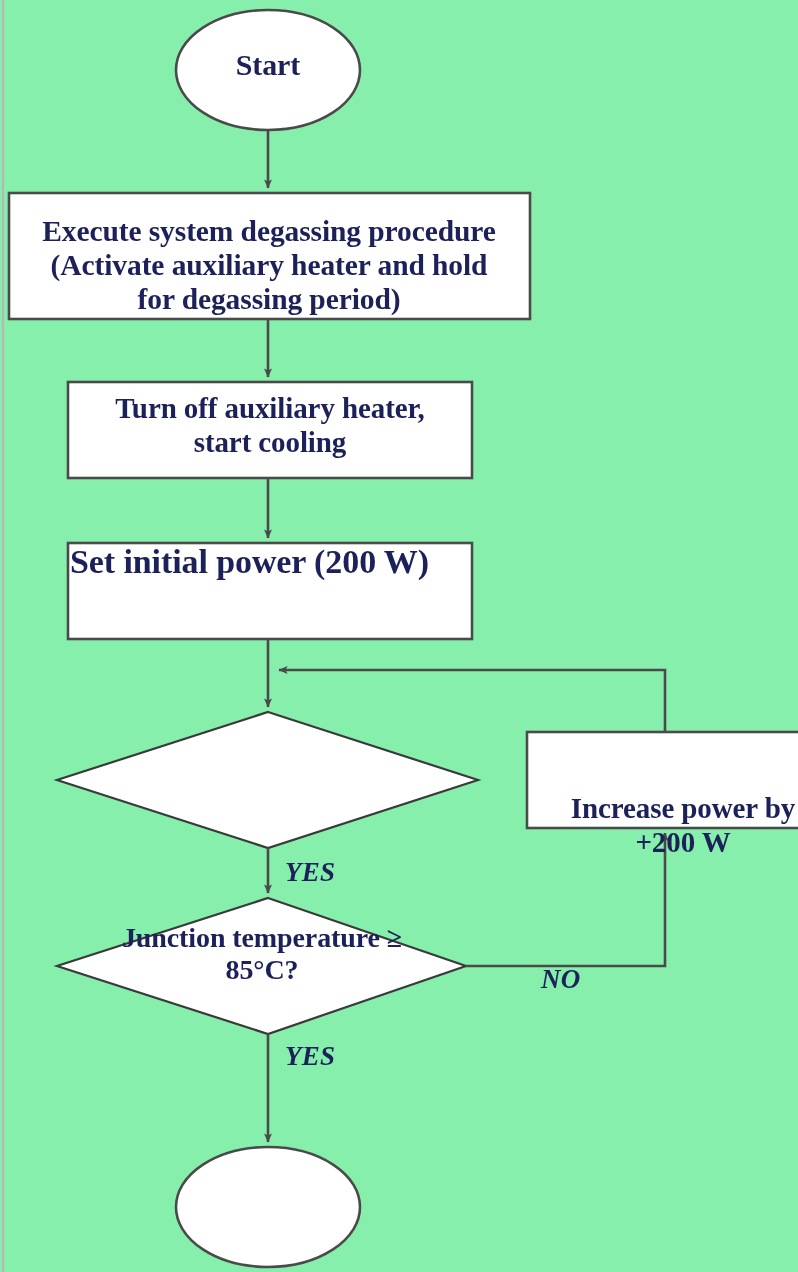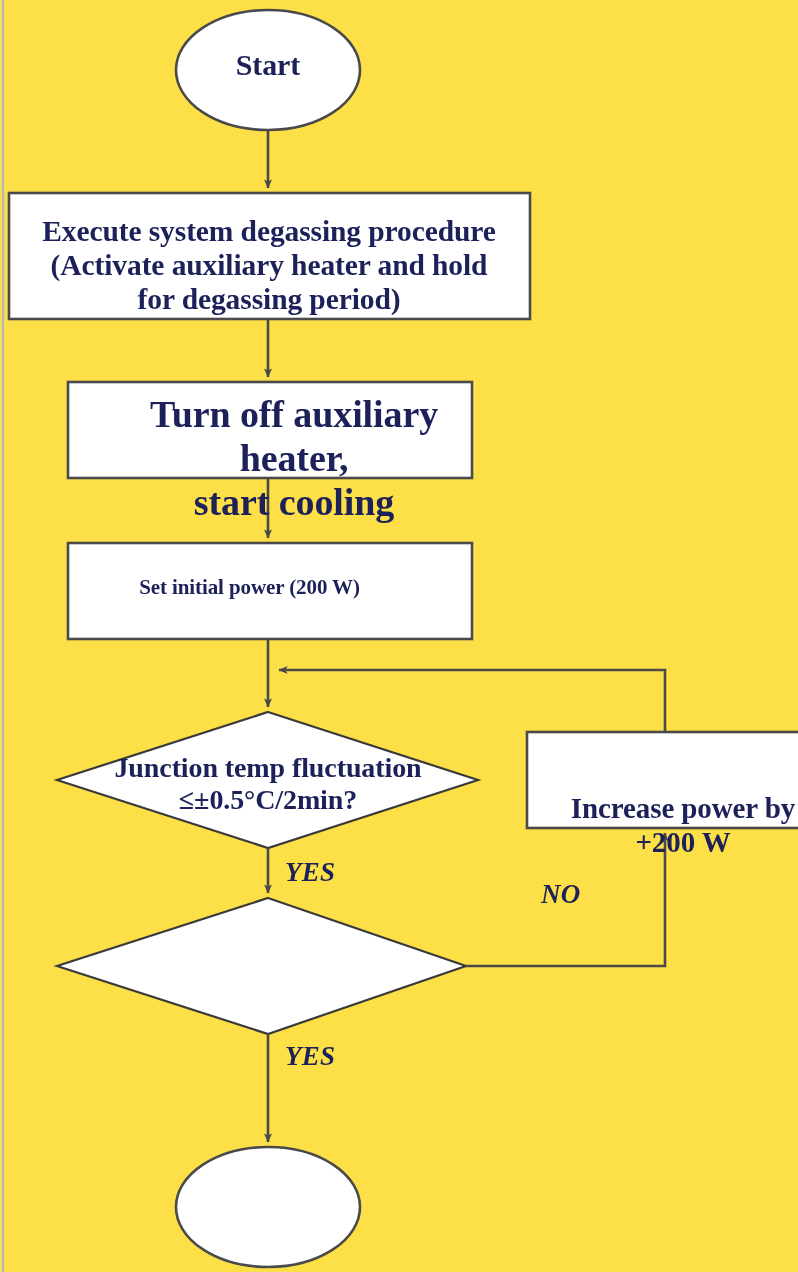--- a/index.html
+++ b/index.html
@@ -8,21 +8,21 @@
     padding: 0;
     background: #ffffff;
   }
   body {
     font-family: "Liberation Serif", "DejaVu Serif", serif;
   }
   #flowchart-root {
     position: relative;
     width: 798px;
     height: 1272px;
-    background: #fde047;
+    background: #86efac;
     overflow: hidden;
   }
   #flow-svg {
     position: absolute;
     top: 0;
     left: 0;
     width: 798px;
     height: 1272px;
     display: block;
   }
@@ -61,28 +61,28 @@
     position: absolute;
     color: #1c2159;
     font-family: "Liberation Serif", "DejaVu Serif", serif;
     font-weight: bold;
     font-size: 27px;
     letter-spacing: 0.3px;
     font-style: italic;
   }
   .t-start      { left: 175px; top: 48px;  width: 186px; font-size: 30px; }
   .t-degas      { left: 10px;  top: 214px; width: 518px; font-size: 29.5px; }
-  .t-heateroff  { left: 68px;  top: 392px; width: 404px; font-size: 38px; margin-left: 24px; }
-  .t-setpower   { left: 68px;  top: 575px; width: 363px; font-size: 21px; }
+  .t-heateroff  { left: 68px;  top: 392px; width: 404px; font-size: 29px; }
+  .t-setpower   { left: 68px;  top: 542px; width: 363px; font-size: 34px; }
   .t-dec1       { left: 58px;  top: 752px; width: 420px; font-size: 28px; }
   .t-incpower   { left: 529px; top: 792px; width: 308px; font-size: 29px; }
   .t-dec2       { left: 58px;  top: 922px; width: 408px; font-size: 28px; }
   .t-end        { left: 176px; top: 1185px; width: 186px; font-size: 30px; }
   .lbl-yes1     { left: 285px; top: 857px; }
-  .lbl-no       { left: 541px; top: 879px; }
+  .lbl-no       { left: 541px; top: 964px; }
   .lbl-yes2     { left: 285px; top: 1041px; }
 </style>
 </head>
 <body>
 
 <div id="flowchart-root">
 
   <svg id="flow-svg" viewBox="0 0 798 1272">
     <defs>
       <marker id="arrow" markerWidth="11" markerHeight="11" refX="8.6" refY="4.2" orient="auto" markerUnits="userSpaceOnUse">
@@ -129,26 +129,26 @@
 
   <div class="node-text t-degas">Execute system degassing procedure
 (Activate auxiliary heater and hold
 for degassing period)</div>
 
   <div class="node-text t-heateroff">Turn off auxiliary heater,
 start cooling</div>
 
   <div class="node-text t-setpower">Set initial power (200 W)</div>
 
-  <div class="node-text t-dec1">Junction temp fluctuation
-≤±0.5°C/2min?</div>
 
   <div class="node-text t-incpower">Increase power by
 +200 W</div>
 
+  <div class="node-text t-dec2">Junction temperature ≥
+85°C?</div>
 
 
   <div class="edge-label lbl-yes1">YES</div>
 
   <div class="edge-label lbl-no">NO</div>
 
   <div class="edge-label lbl-yes2">YES</div>
 
 </div>
 

